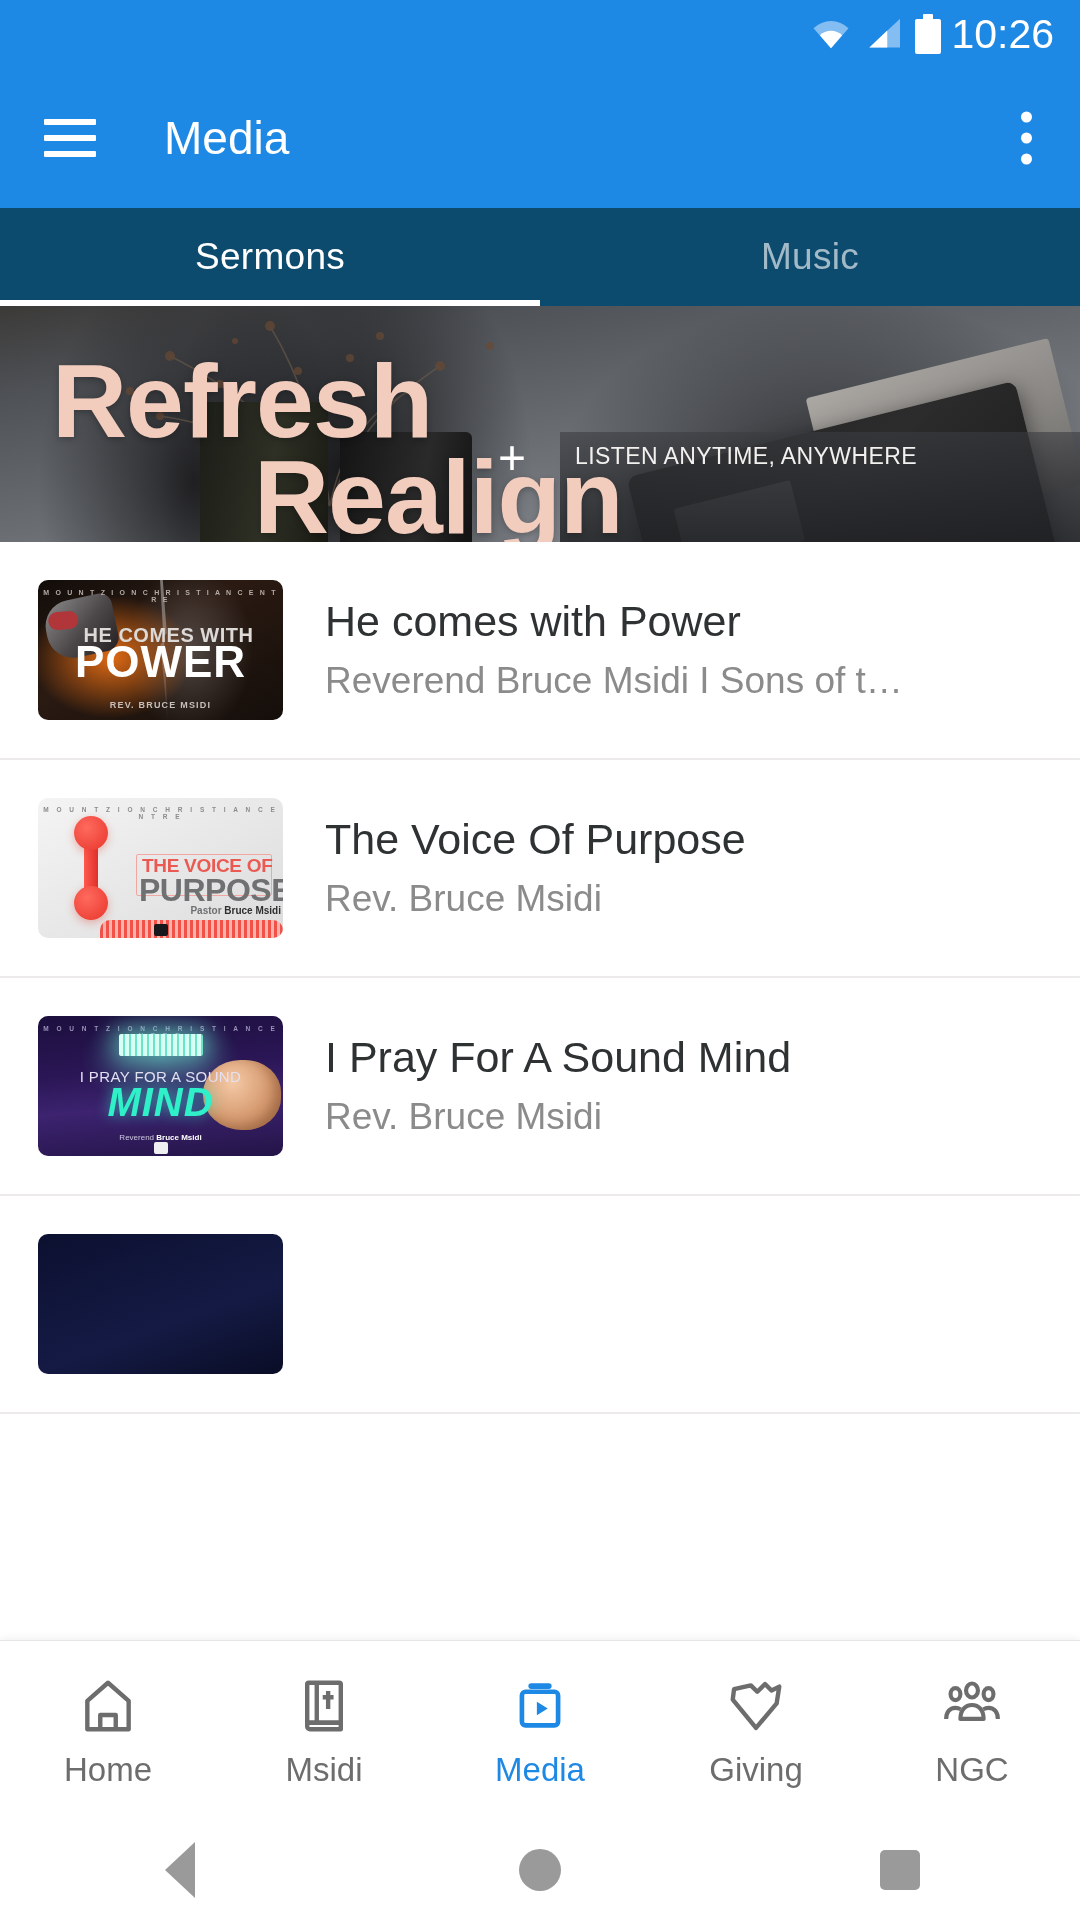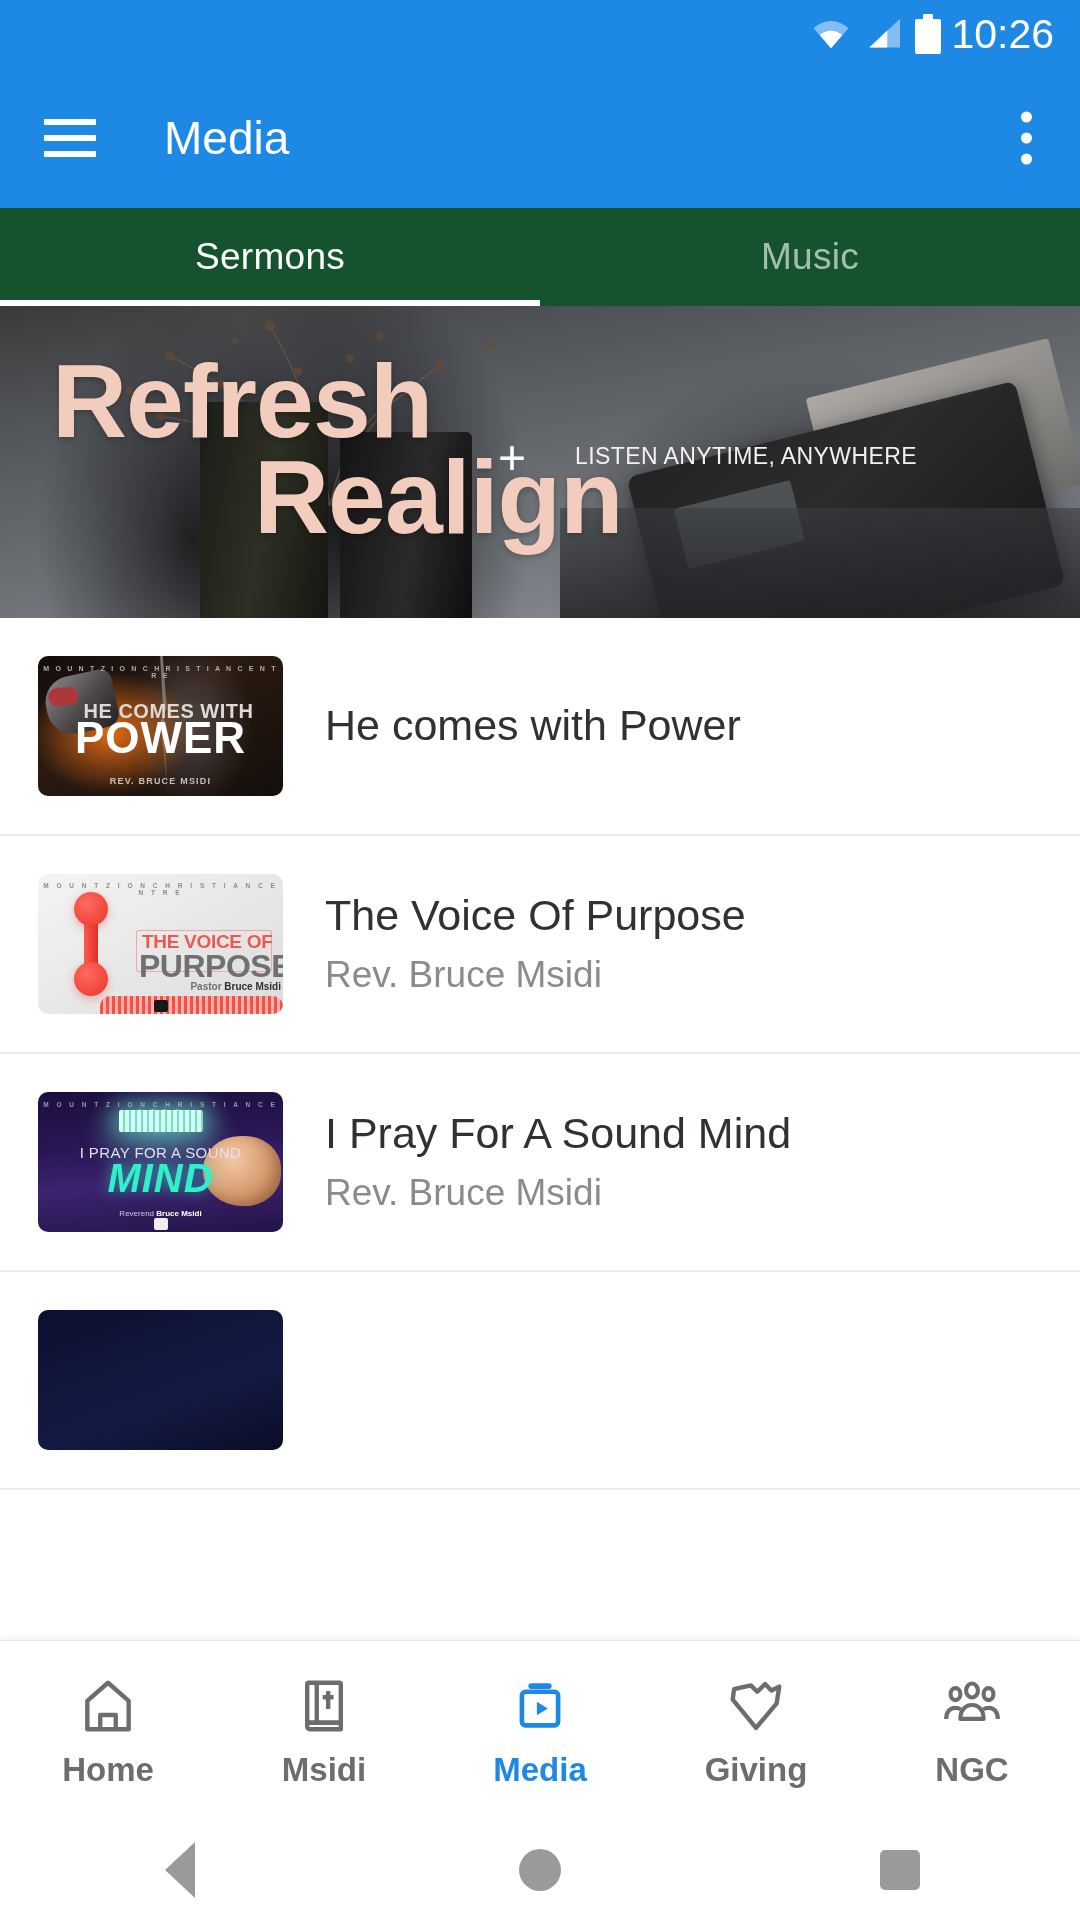--- a/index.html
+++ b/index.html
@@ -51,37 +51,37 @@
     margin-left:68px; line-height:1;
   }
   .kebab{
     position:absolute; right:48px; top:50%; transform:translateY(-50%);
     display:flex; flex-direction:column; gap:10px; cursor:pointer;
   }
   .kebab i{ display:block; width:11px; height:11px; border-radius:50%; background:#fff; }
 
   
   .tabs{
-    height:98px; background:#14532d;
+    height:98px; background:#0c4a6e;
     display:flex; position:relative;
   }
   .tab{
     flex:1; display:flex; align-items:center; justify-content:center;
     cursor:pointer; position:relative;
   }
   .tab-label{ font-size:37px; font-weight:500; letter-spacing:.3px; }
   .tab.active .tab-label{ color:#ffffff; }
   .tab.inactive .tab-label{ color:rgba(255,255,255,.62); }
   .tab-indicator{
     position:absolute; bottom:0; left:0; width:50%; height:6px; background:#ffffff;
   }
 
   
   .banner{
-    height:312px; width:100%;
+    height:236px; width:100%;
     position:relative; overflow:hidden;
     background:#5b6067;
   }
   .banner-bg{
     position:absolute; inset:0;
     background:
       radial-gradient(ellipse 420px 300px at 78% 85%, rgba(25,25,28,.92) 0%, rgba(25,25,28,0) 70%),
       radial-gradient(ellipse 300px 400px at 32% 70%, rgba(20,20,22,.95) 0%, rgba(20,20,22,0) 62%),
       radial-gradient(ellipse 260px 380px at 18% 75%, rgba(26,26,28,.9) 0%, rgba(26,26,28,0) 60%),
       linear-gradient(170deg,#3b3a38 0%,#4f5257 22%,#6b6f74 55%,#7e8288 78%,#8d9096 100%);
@@ -299,21 +299,21 @@
     height:180px; background:#ffffff;
     display:flex; align-items:center;
     border-top:1px solid #e6e6e6;
     box-shadow:0 -2px 8px rgba(0,0,0,.06);
   }
   .nav-item{
     flex:1; display:flex; flex-direction:column;
     align-items:center; justify-content:center; gap:16px; cursor:pointer;
   }
   .nav-ico{ width:62px; height:62px; display:block; }
-  .nav-label{ font-size:33px; font-weight:700; color:#6d6d6d; line-height:1; }
+  .nav-label{ font-size:33px; font-weight:400; color:#6d6d6d; line-height:1; }
   .nav-item.active .nav-label{ color:#1e88e5; }
 
   
   .sys-nav{
     position:absolute; left:0; right:0; bottom:0; height:100px;
     background:#ffffff; display:flex; align-items:center;
   }
   .sys-btn{ flex:1; display:flex; align-items:center; justify-content:center; cursor:pointer; }
   .sys-back{
     width:0; height:0; border-top:28px solid transparent;
@@ -418,20 +418,21 @@
     <div class="thumb t1">
       <div class="t1-shoe"></div>
       <div class="t1-bolt"></div>
       <div class="t1-head">M O U N T   Z I O N   C H R I S T I A N   C E N T R E</div>
       <div class="t1-l1">HE COMES WITH</div>
       <div class="t1-l2">POWER</div>
       <div class="t1-l3">REV. BRUCE MSIDI</div>
     </div>
     <div class="item-text">
       <div class="item-title">He comes with Power</div>
+      <div class="item-sub">Reverend Bruce Msidi I Sons of t…</div>
     </div>
   </div>
 
   <div class="list-item">
     <div class="thumb t2">
       <div class="t2-head">M O U N T   Z I O N   C H R I S T I A N   C E N T R E</div>
       <div class="t2-cord"></div>
       <div class="t2-handle"></div>
       <div class="t2-phone-top"></div>
       <div class="t2-phone-bot"></div>

